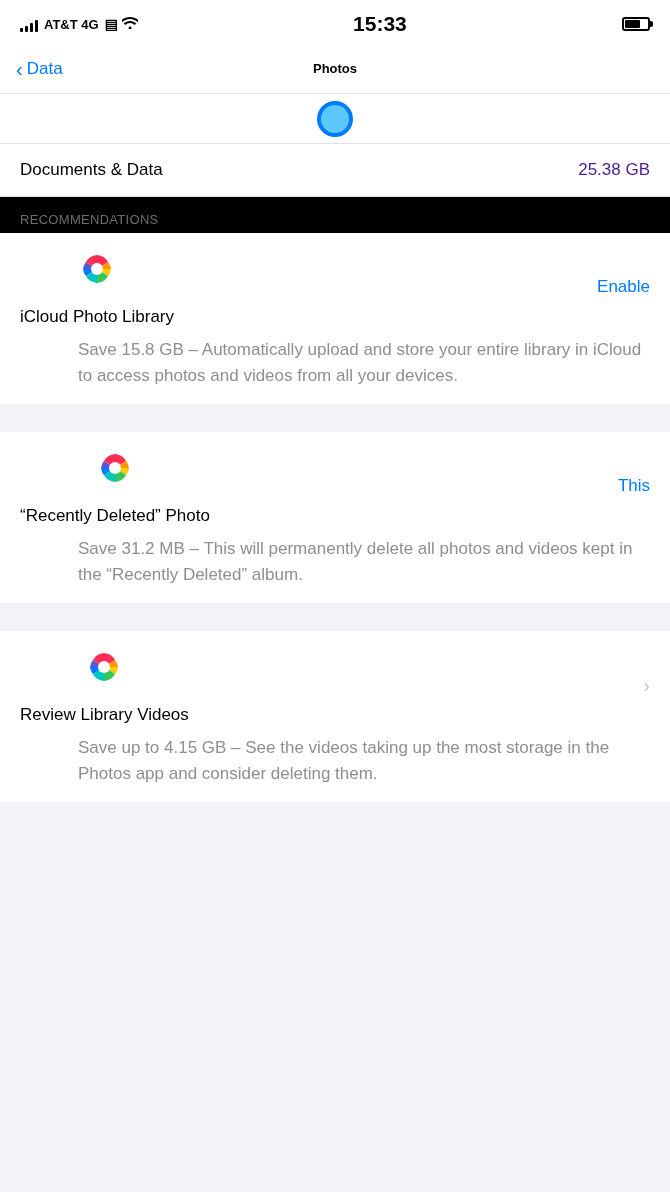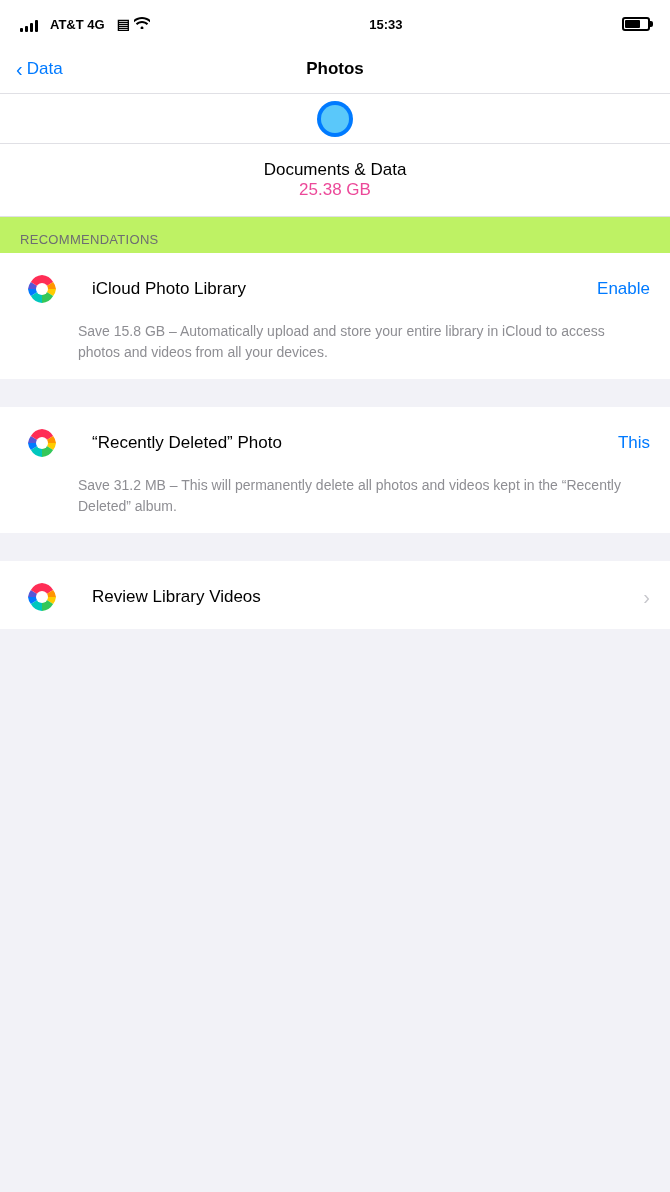--- a/index.html
+++ b/index.html
@@ -18,21 +18,21 @@
       background: #fff;
       display: flex;
       justify-content: space-between;
       align-items: center;
       padding: 10px 20px 6px 20px;
       height: 44px;
     }
     .status-left {
       display: flex;
       align-items: flex-end;
-      gap: 12px;
+      gap: 6px;
       font-size: 13px;
       font-weight: 600;
     }
     .signal-bars {
       display: flex;
       align-items: flex-end;
       gap: 2px;
       height: 14px;
     }
     .signal-bar {
@@ -41,21 +41,21 @@
       width: 3px;
     }
     .signal-bar:nth-child(1) { height: 4px; }
     .signal-bar:nth-child(2) { height: 6px; }
     .signal-bar:nth-child(3) { height: 9px; }
     .signal-bar:nth-child(4) { height: 12px; }
     .wifi-icon {
       font-size: 14px;
     }
     .status-center {
-      font-size: 13px;
+      font-size: 21px;
       font-weight: 600;
       color: #000;
     }
     .status-right {
       display: flex;
       align-items: center;
       gap: 6px;
     }
     .battery {
       width: 28px;
@@ -107,21 +107,21 @@
       text-decoration: none;
       cursor: pointer;
     }
     .nav-back-chevron {
       font-size: 20px;
       color: #007aff;
       font-weight: 300;
       line-height: 1;
     }
     .nav-title {
-      font-size: 17px;
+      font-size: 13px;
       font-weight: 600;
       color: #000;
     }
 
     
     .top-scroll-area {
       background: #fff;
       height: 50px;
       display: flex;
       align-items: center;
@@ -146,35 +146,34 @@
 
     
     .data-row {
       background: #fff;
       display: flex;
       align-items: center;
       justify-content: space-between;
       padding: 16px 20px;
       border-bottom: 1px solid #e0e0e5;
       margin-top: 0;
-      flex-direction: column;
     }
     .data-row-label {
       font-size: 17px;
       color: #000;
       font-weight: 400;
     }
     .data-row-value {
       font-size: 17px;
-      color: #ec4899;
+      color: #4c1d95;
     }
 
     
     .section-divider {
-      background: #bef264;
+      background: #000000;
       height: 36px;
       display: flex;
       align-items: flex-end;
       padding: 0 20px 6px 20px;
     }
     .section-divider-label {
       font-size: 13px;
       color: #6d6d72;
       text-transform: uppercase;
       font-weight: 400;
@@ -188,21 +187,22 @@
 
     .rec-item-header {
       display: flex;
       align-items: center;
       justify-content: space-between;
       padding: 14px 20px 10px 20px;
     }
     .rec-item-left {
       display: flex;
       align-items: center;
-      gap: 28px;
+      gap: 16px;
+      flex-direction: column;
     }
     .photos-icon {
       width: 44px;
       height: 44px;
       border-radius: 10px;
       overflow: hidden;
       position: relative;
       flex-shrink: 0;
     }
 
@@ -217,21 +217,21 @@
       color: #000;
       font-weight: 400;
     }
     .rec-item-action {
       font-size: 17px;
       color: #007aff;
       cursor: pointer;
       font-weight: 400;
     }
     .rec-item-desc {
-      font-size: 14px;
+      font-size: 17px;
       color: #8e8e93;
       padding: 0 20px 16px 78px;
       line-height: 1.5;
     }
 
     .card-divider {
       background: #f2f2f7;
       height: 28px;
     }
 
@@ -366,15 +366,16 @@
           <path d="M22 22 L10.88 29 A14 14 0 0 1 8 22 Z" fill="#007AFF"></path>
           <path d="M22 22 L8 22 A14 14 0 0 1 10.88 15 Z" fill="#5856D6"></path>
           <path d="M22 22 L10.88 15 A14 14 0 0 1 22 8 Z" fill="#FF2D55"></path>
           <circle cx="22" cy="22" r="6" fill="white"></circle>
         </svg>
       </div>
       <span class="rec-item-title">Review Library Videos</span>
     </div>
     <span class="rec-item-chevron">›</span>
   </div>
+  <div class="rec-item-desc">Save up to 4.15 GB – See the videos taking up the most storage in the Photos app and consider deleting them.</div>
 </div>
 
 <div class="bottom-padding"></div>
 
 </body></html>

